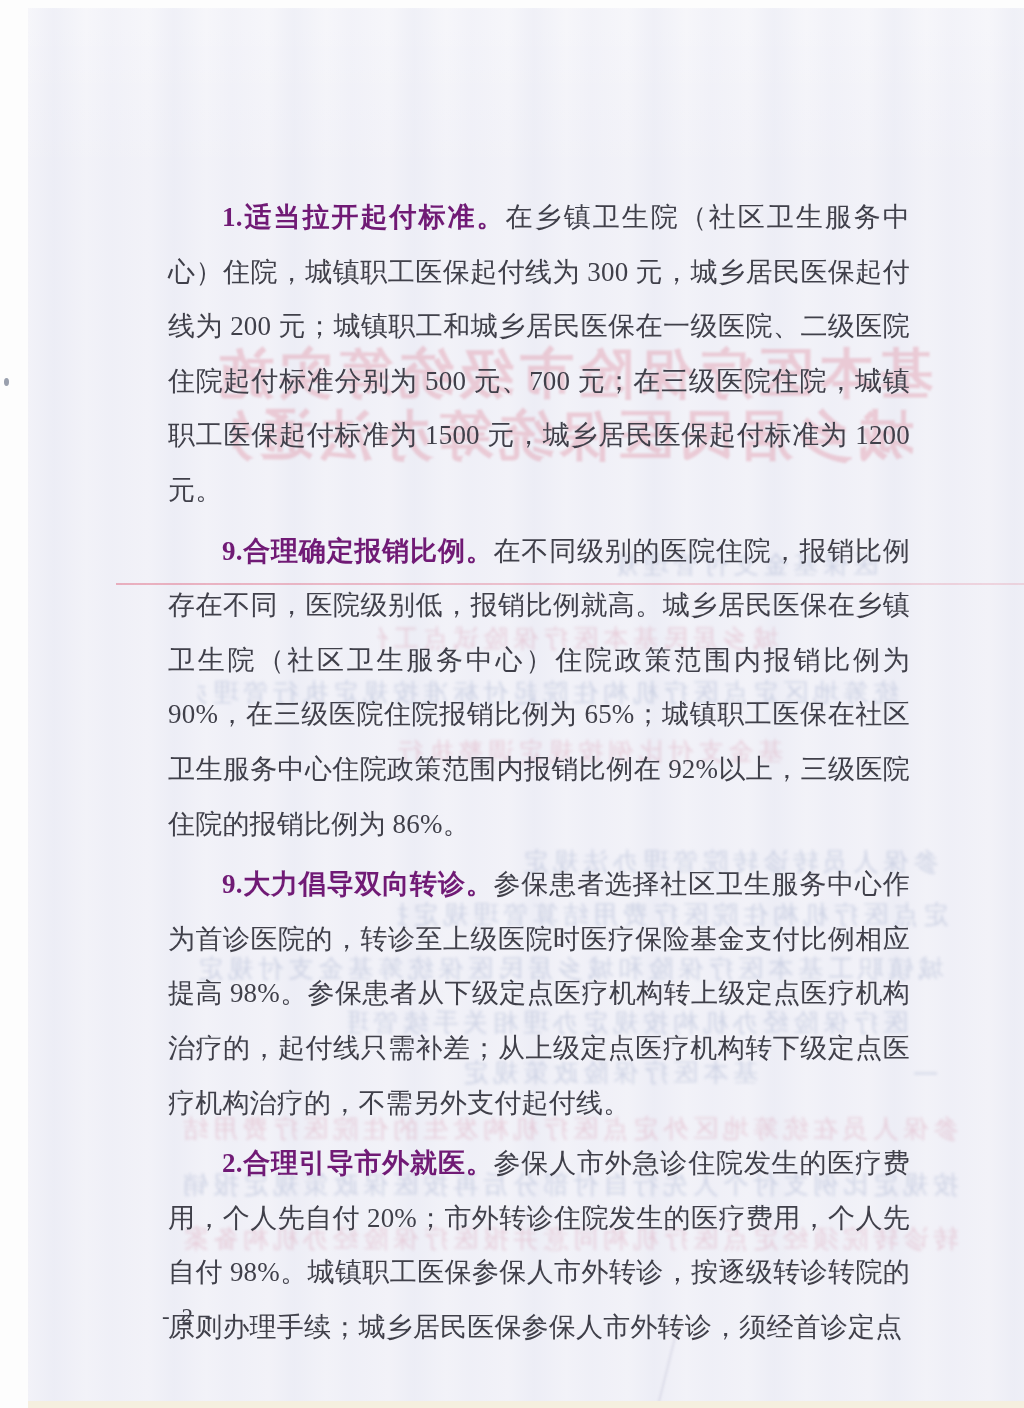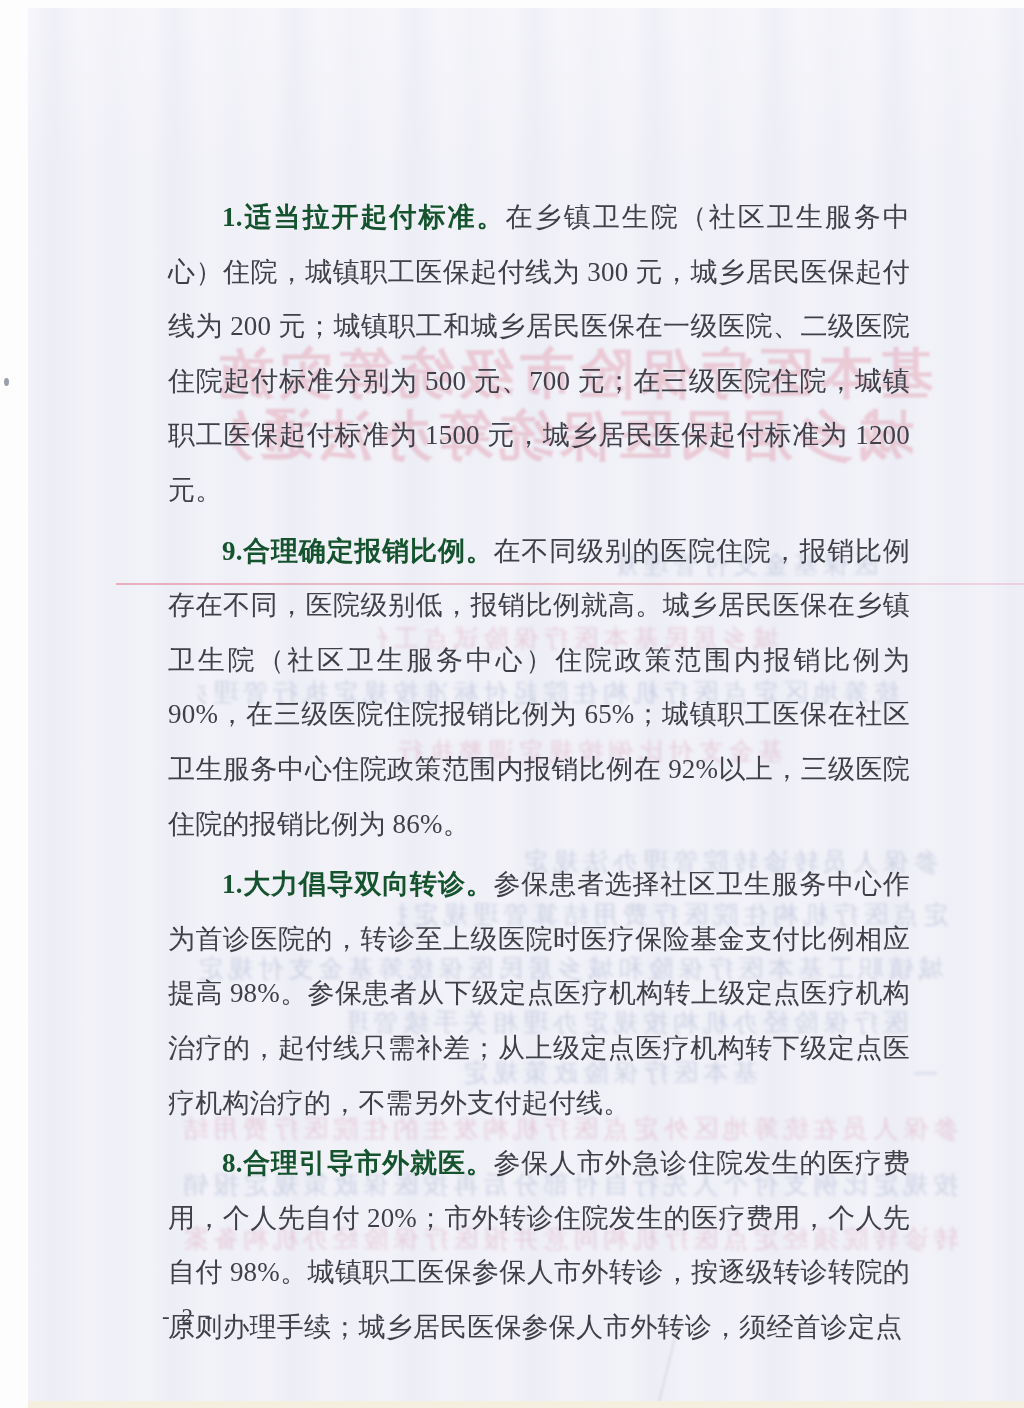--- a/index.html
+++ b/index.html
@@ -68,21 +68,21 @@
   .text-layer{
     position:absolute;left:140px;top:182px;width:742px;z-index:2;
     font-size:27px;line-height:54.6px;
     color:#40404a;
     text-align:justify;
     text-justify:inter-character;
     letter-spacing:0.2px;
   }
   .para{margin:0;text-indent:2em;}
   .para + .para{margin-top:6px;}
-  .head{font-weight:bold;color:#14532d;}
+  .head{font-weight:bold;color:#701a75;}
   .page-number{
     position:absolute;left:134px;top:1296px;z-index:2;
     font-size:23px;color:#3f3f49;letter-spacing:3px;
   }
 </style>
 </head>
 <body>
 
 <div class="scan-page">
   <div class="sheet">
@@ -105,22 +105,22 @@
       <div class="bleed blue" style="left:400px;top:1048px;width:360px">基本医疗保险政策规定</div>
       <div class="bleed blue" style="left:875px;top:1050px;width:40px">一</div>
       <div class="bleed pink" style="left:150px;top:1104px;width:780px">参保人员在统筹地区外定点医疗机构发生的住院医疗费用结算</div>
       <div class="bleed blue" style="left:150px;top:1160px;width:780px">按规定比例支付个人先行自付部分后再按医保政策规定报销</div>
       <div class="bleed pink" style="left:150px;top:1214px;width:780px">转诊转院须经定点医疗机构同意并报医疗保险经办机构备案</div>
     </div>
 
     <div class="text-layer">
       <p class="para"><strong class="head">1.适当拉开起付标准。</strong><span>在乡镇卫生院（社区卫生服务中心）住院，城镇职工医保起付线为 300 元，城乡居民医保起付线为 200 元；城镇职工和城乡居民医保在一级医院、二级医院住院起付标准分别为 500 元、700 元；在三级医院住院，城镇职工医保起付标准为 1500 元，城乡居民医保起付标准为 1200 元。</span></p>
       <p class="para"><strong class="head">9.合理确定报销比例。</strong><span>在不同级别的医院住院，报销比例存在不同，医院级别低，报销比例就高。城乡居民医保在乡镇卫生院（社区卫生服务中心）住院政策范围内报销比例为 90%，在三级医院住院报销比例为 65%；城镇职工医保在社区卫生服务中心住院政策范围内报销比例在 92%以上，三级医院住院的报销比例为 86%。</span></p>
-      <p class="para"><strong class="head">1.大力倡导双向转诊。</strong><span>参保患者选择社区卫生服务中心作为首诊医院的，转诊至上级医院时医疗保险基金支付比例相应提高 98%。参保患者从下级定点医疗机构转上级定点医疗机构治疗的，起付线只需补差；从上级定点医疗机构转下级定点医疗机构治疗的，不需另外支付起付线。</span></p>
-      <p class="para"><strong class="head">8.合理引导市外就医。</strong><span>参保人市外急诊住院发生的医疗费用，个人先自付 20%；市外转诊住院发生的医疗费用，个人先自付 98%。城镇职工医保参保人市外转诊，按逐级转诊转院的原则办理手续；城乡居民医保参保人市外转诊，须经首诊定点</span></p>
+      <p class="para"><strong class="head">9.大力倡导双向转诊。</strong><span>参保患者选择社区卫生服务中心作为首诊医院的，转诊至上级医院时医疗保险基金支付比例相应提高 98%。参保患者从下级定点医疗机构转上级定点医疗机构治疗的，起付线只需补差；从上级定点医疗机构转下级定点医疗机构治疗的，不需另外支付起付线。</span></p>
+      <p class="para"><strong class="head">2.合理引导市外就医。</strong><span>参保人市外急诊住院发生的医疗费用，个人先自付 20%；市外转诊住院发生的医疗费用，个人先自付 98%。城镇职工医保参保人市外转诊，按逐级转诊转院的原则办理手续；城乡居民医保参保人市外转诊，须经首诊定点</span></p>
     </div>
 
     <div class="page-number">- 2 -</div>
 
     <div class="speck"></div>
     <div class="crease"></div>
     <div class="bottom-strip"></div>
   </div>
 </div>
 

